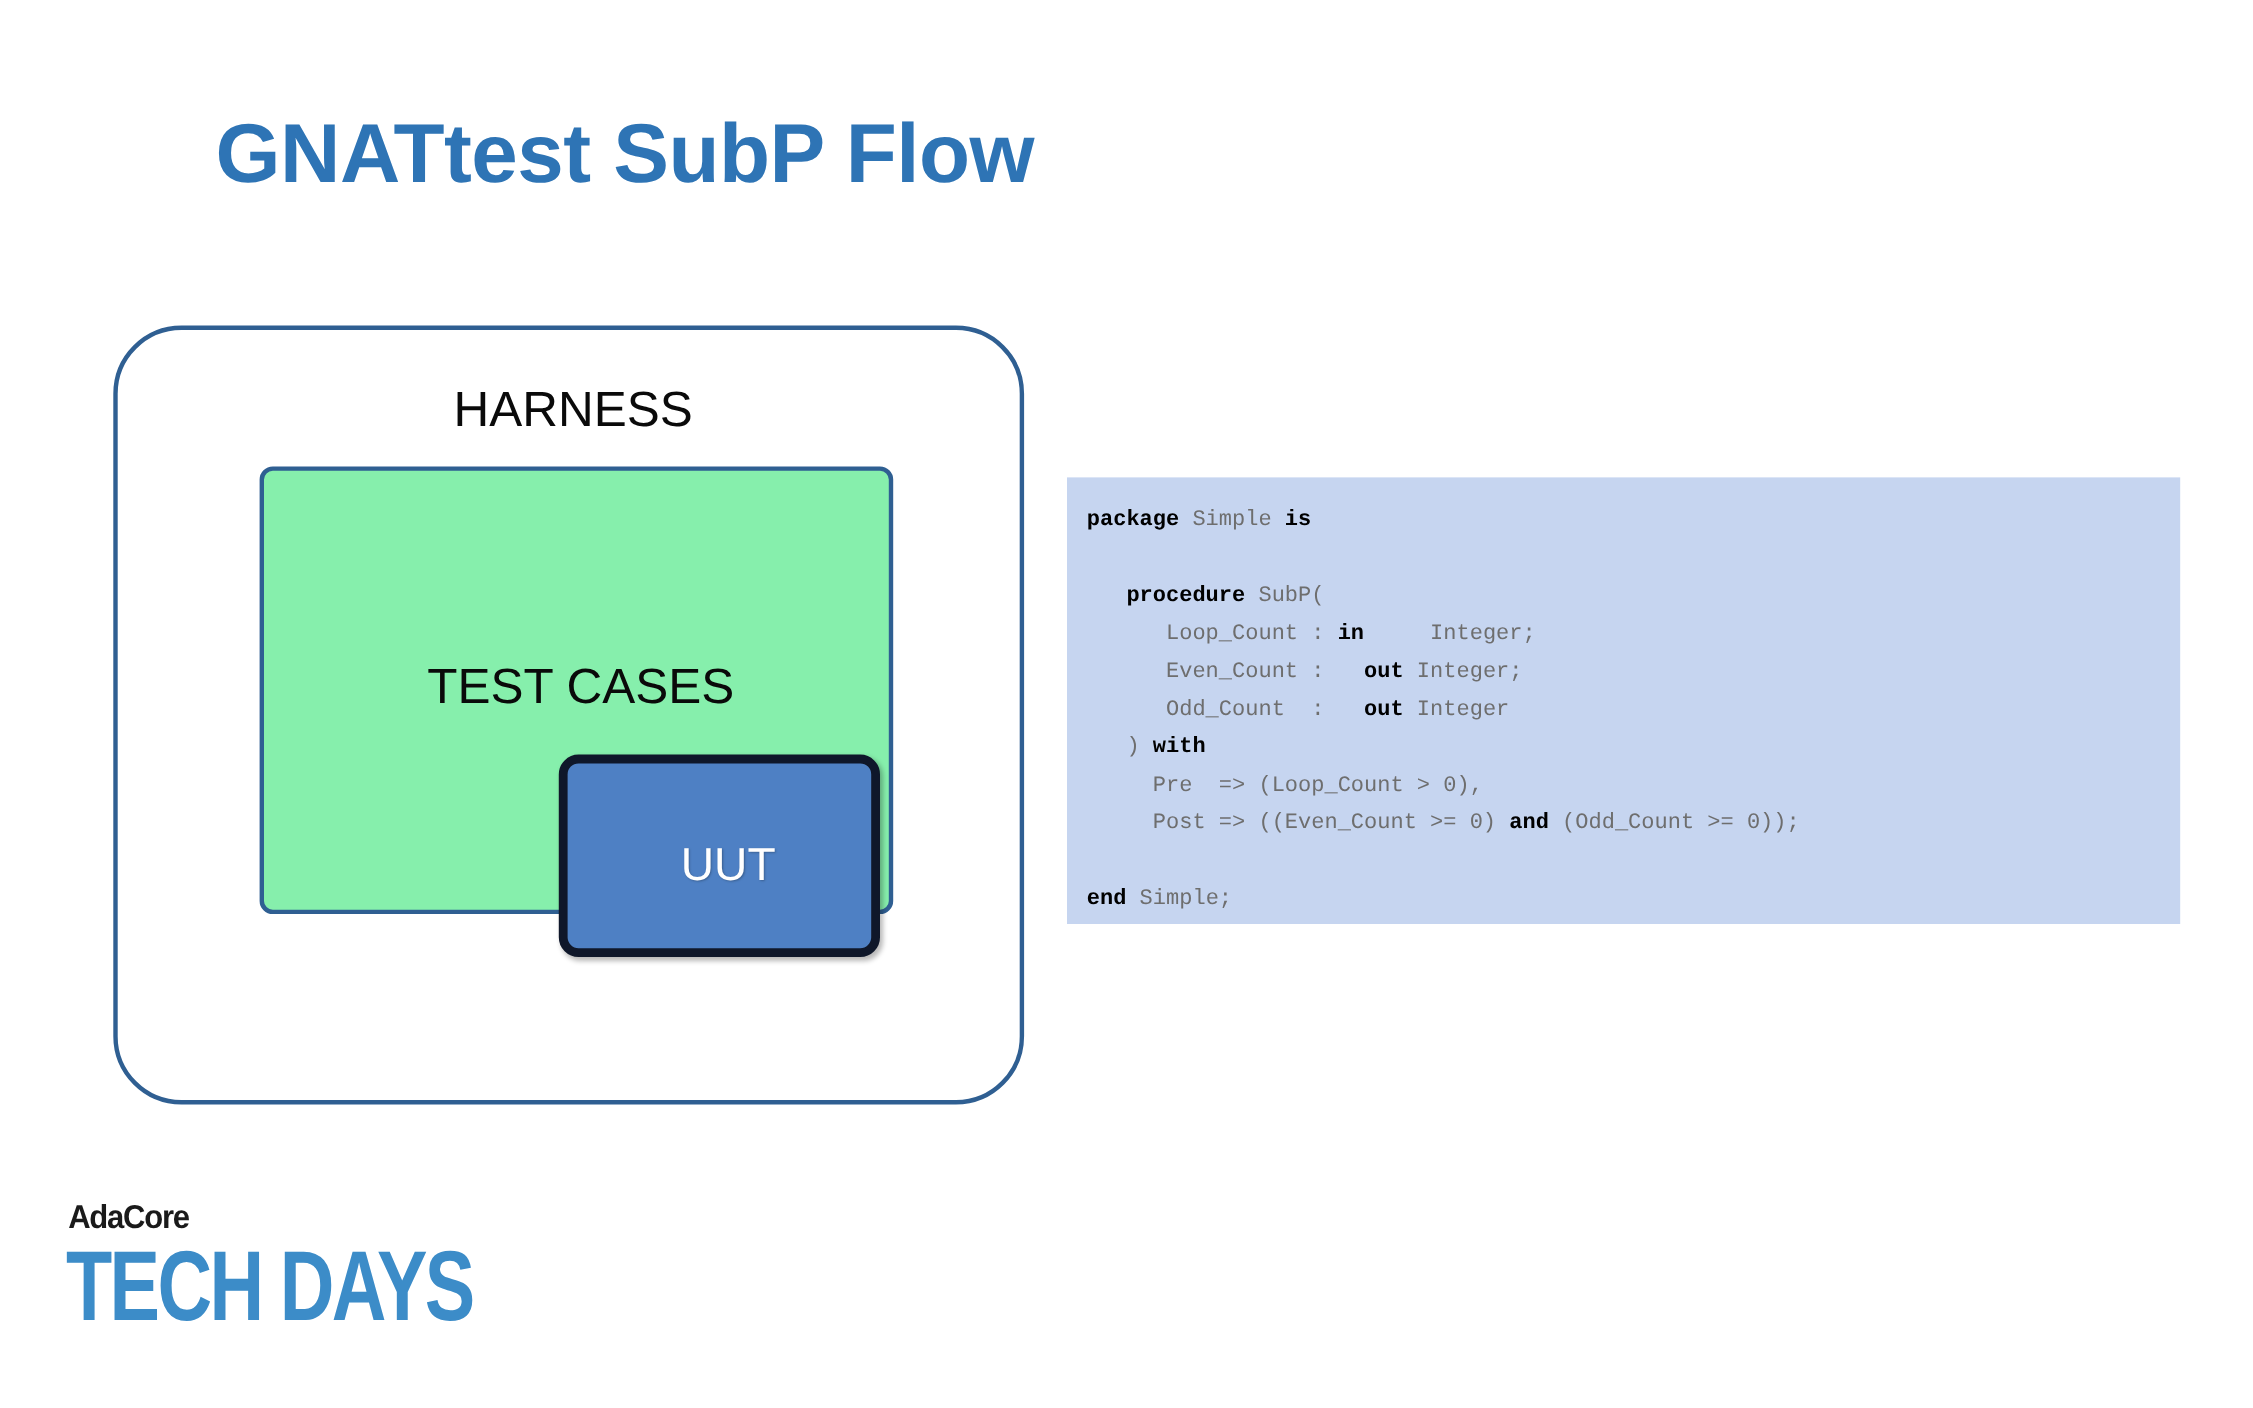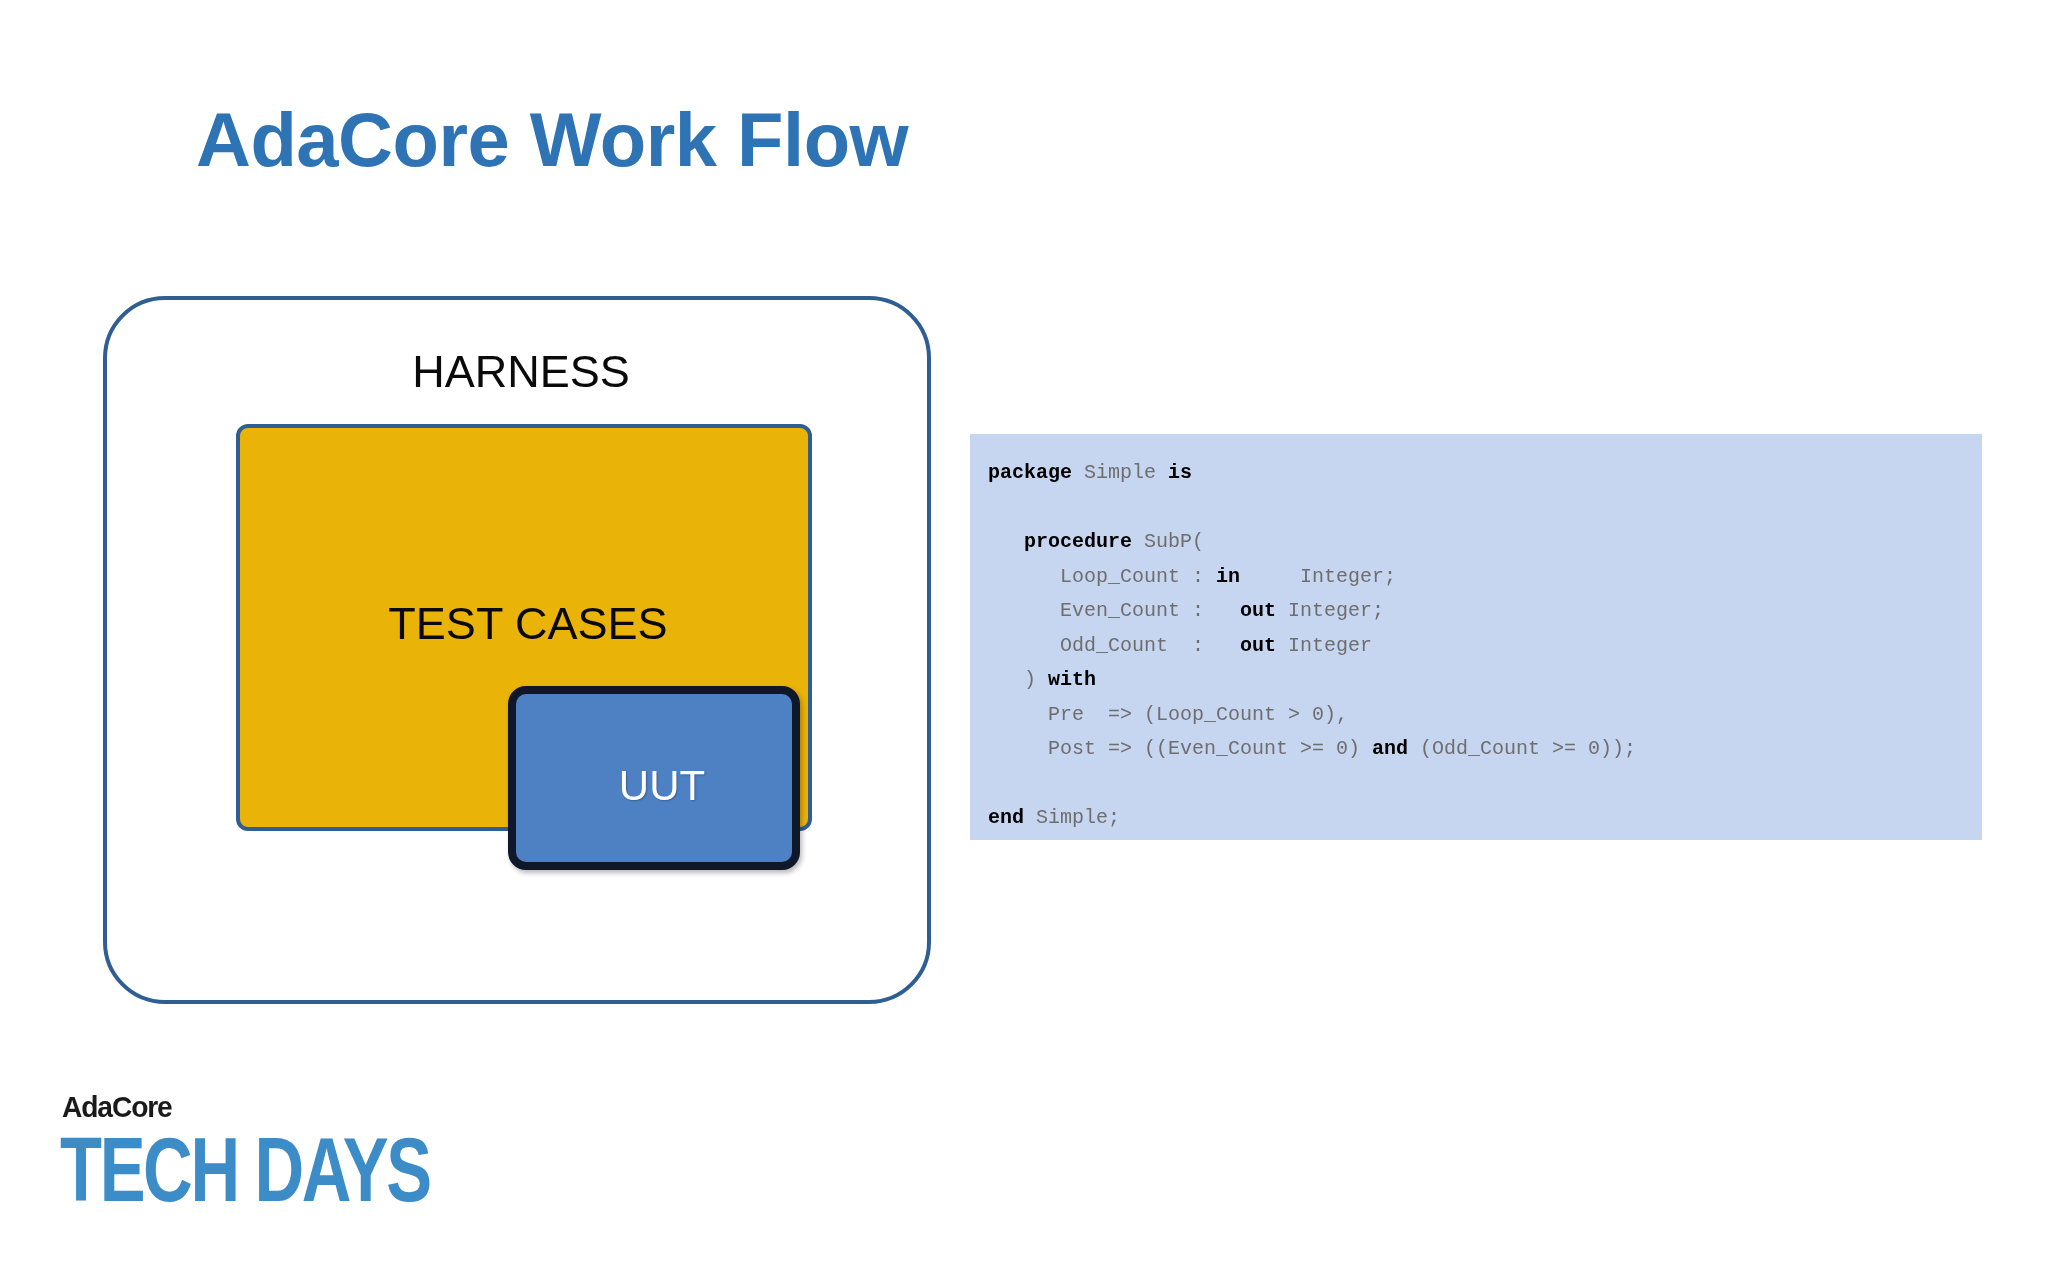--- a/index.html
+++ b/index.html
@@ -50,21 +50,21 @@
   }
   .box-inner {
     position: absolute;
     left: 129px;
     top: 124px;
     width: 576px;
     height: 407px;
     box-sizing: border-box;
     border: 4px solid #2F5F92;
     border-radius: 12px;
-    background: #eab308;
+    background: #86efac;
   }
   .box-uut {
     position: absolute;
     left: 268px;
     top: 258px;
     width: 292px;
     height: 184px;
     box-sizing: border-box;
     border: 8px solid #0f172a;
     border-radius: 18px;
@@ -159,21 +159,21 @@
     color: #3C8CC8;
     letter-spacing: -3px;
     transform: scaleX(0.80) scaleY(1.05);
     transform-origin: left top;
     white-space: nowrap;
   }
 </style>
 </head>
 <body>
 
-<div id="slide-title">AdaCore Work Flow</div>
+<div id="slide-title">GNATtest SubP Flow</div>
 
 <div id="diagram">
 
   <div class="box-outer">
     <div class="diagram-label" id="label-harness">HARNESS</div>
 
     <div class="box-inner">
       <div class="diagram-label" id="label-testcases" style="width:576px;">TEST CASES</div>
 
       <div class="box-uut">

